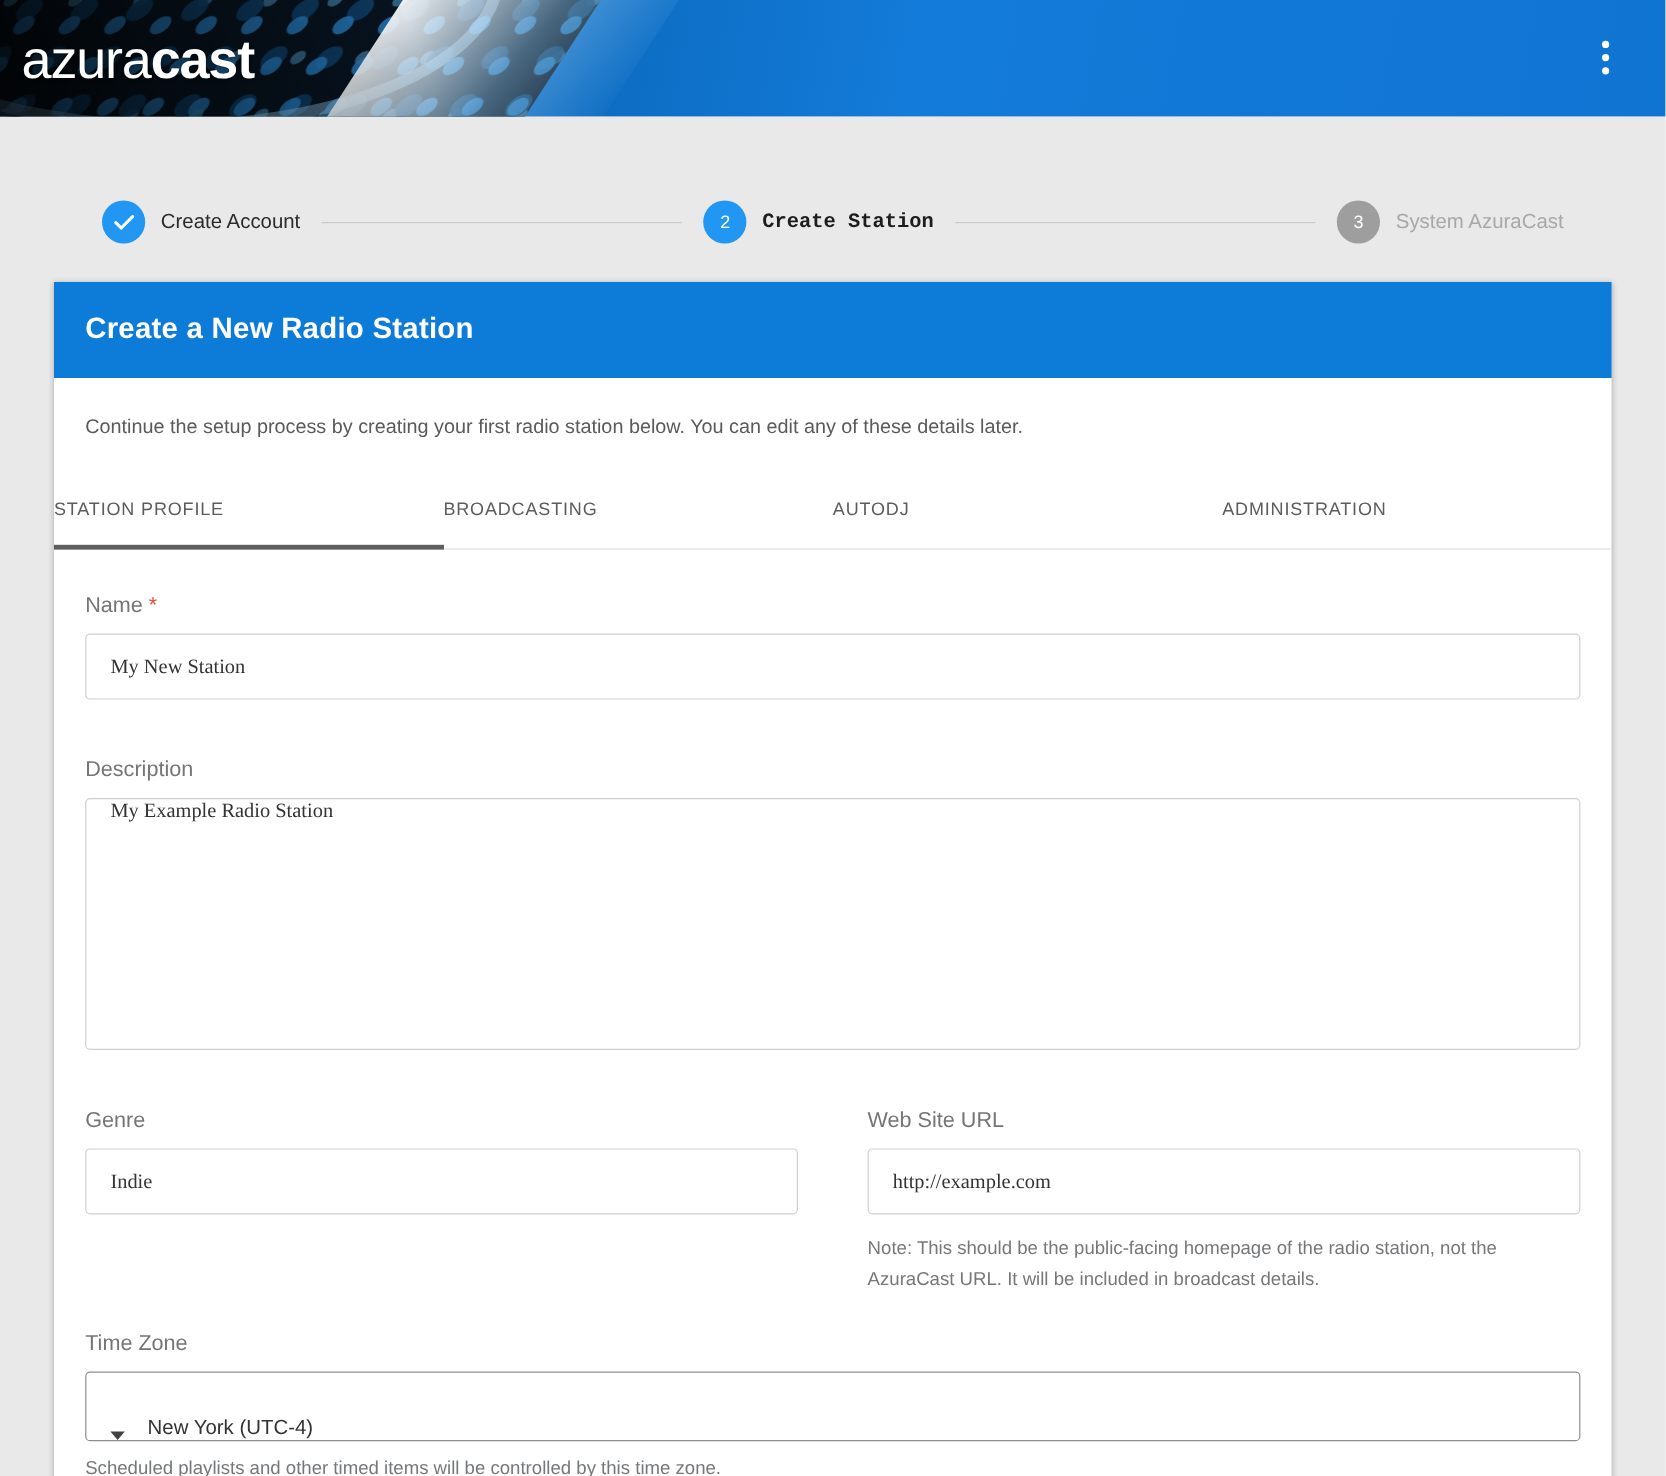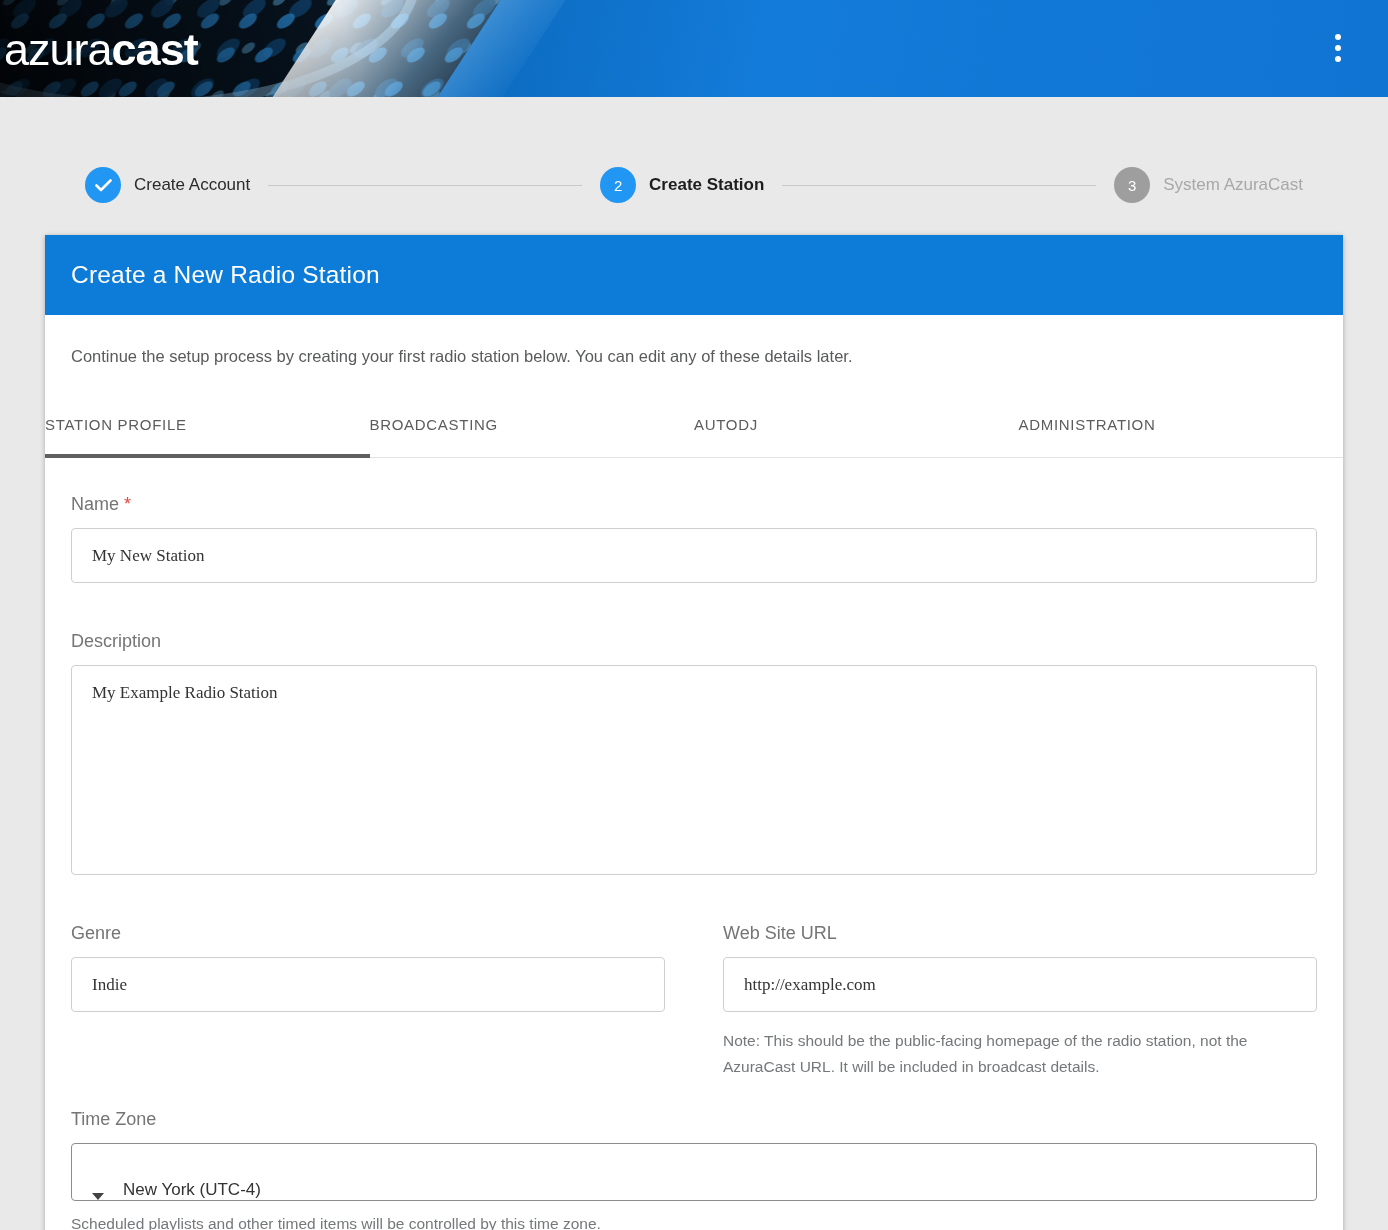--- a/index.html
+++ b/index.html
@@ -29,21 +29,21 @@
   .appbar .swoosh {
     position:absolute; left:300px; top:-30px; width:230px; height:170px;
     transform:skewX(-33deg);
     background:linear-gradient(100deg, rgba(255,255,255,.95), rgba(150,205,245,.45) 55%, rgba(19,123,217,0) 100%);
   }
   .appbar .shade {
     position:absolute; inset:0;
     background:linear-gradient(70deg, rgba(0,0,0,.8) 0%, rgba(0,0,0,0) 26%);
   }
   .logo {
-    position:absolute; left:4px; top:24px; z-index:3;
+    position:absolute; left:18px; top:24px; z-index:3;
     color:#fff; font-size:45px; letter-spacing:-1px;
     text-shadow:0 1px 3px rgba(0,0,0,.4);
   }
   .logo .bold { font-weight:700; }
   .kebab-btn {
     position:absolute; right:30px; top:28px; z-index:3; width:40px; height:40px;
     background:none; border:none; cursor:pointer;
     display:flex; flex-direction:column; align-items:center; justify-content:center; gap:5px;
   }
   .kebab-btn i { width:6px; height:6px; border-radius:50%; background:#fff; }
@@ -52,34 +52,34 @@
   .stepper { display:flex; align-items:center; margin:70px 85px 0; }
   .step { display:flex; align-items:center; flex:none; }
   .step .circle {
     width:36px; height:36px; border-radius:50%; flex:none;
     display:flex; align-items:center; justify-content:center;
     color:#fff; font-size:15px;
   }
   .step.complete .circle, .step.active .circle { background:#2196f3; }
   .step.pending .circle { background:#9e9e9e; }
   .step .lbl { margin-left:13px; font-size:17px; color:#2b2b2b; white-space:nowrap; }
-  .step.active .lbl { font-weight:700; color:#1d1d1d; }
+  .step.active .lbl { font-weight:700; color:#1d1d1d;font-family:Liberation Mono, monospace; }
   .step.pending .lbl { color:#a8a8a8; }
   .connector { flex:1; height:1px; background:#c9c9c9; margin:0 18px; }
   .check-icon { width:17px; height:13px; }
 
   
   .card {
     margin:32px 45px 0; background:#fff;
     box-shadow:0 1px 5px rgba(0,0,0,.28); height:1200px;
   }
   .card-header {
     height:80px; background:#0d7bd8; display:flex; align-items:center; padding:0 26px;
   }
-  .card-title { color:#fff; font-size:24.5px; font-weight:400; letter-spacing:.2px; }
+  .card-title { color:#fff; font-size:24.5px; font-weight:700; letter-spacing:.2px; }
   .intro { padding:32px 26px 0; font-size:16.5px; color:#595a5c; }
 
   
   .tabs { display:flex; margin-top:27px; border-bottom:1px solid #e2e2e2; }
   .tab {
     flex:1; text-align:left; padding:23px 0 24px; cursor:pointer;
     font-size:15px; font-weight:500; letter-spacing:.7px; color:#5c5c5c; position:relative;
   }
   .tab.active::after {
     content:""; position:absolute; left:0; right:0; bottom:-1px; height:4px; background:#5f5f5f;
@@ -87,21 +87,21 @@
 
   
   .form { padding:36px 26px 40px; }
   .field-label { font-size:18px; color:#757575; }
   .req { color:#e5493d; margin-left:5px; }
   .text-input {
     display:block; width:100%; height:55px; margin-top:13px;
     border:1px solid #cfcfcf; border-radius:4px; padding:0 20px;
     font-size:17px; color:#333; font-family:Liberation Serif, serif; background:#fff;
   }
-  textarea.text-input { height:210px; padding-top:17px; resize:none; }
+  textarea.text-input { height:210px; resize:none; }
   .fgroup { margin-bottom:48px; }
   .row { display:flex; gap:58px; margin-bottom:28px; }
   .row > .col { flex:1; min-width:0; }
   .note { margin-top:16px; font-size:15.5px; color:#75787b; line-height:1.7; }
   .select-box {
     display:flex; align-items:flex-end; height:58px; margin-top:13px;
     border:1px solid #8d8d8d; border-radius:4px; padding:0 20px; cursor:pointer; background:#fff;
   }
   .select-box .caret {
     width:0; height:0; border-left:6px solid transparent; border-right:6px solid transparent;

